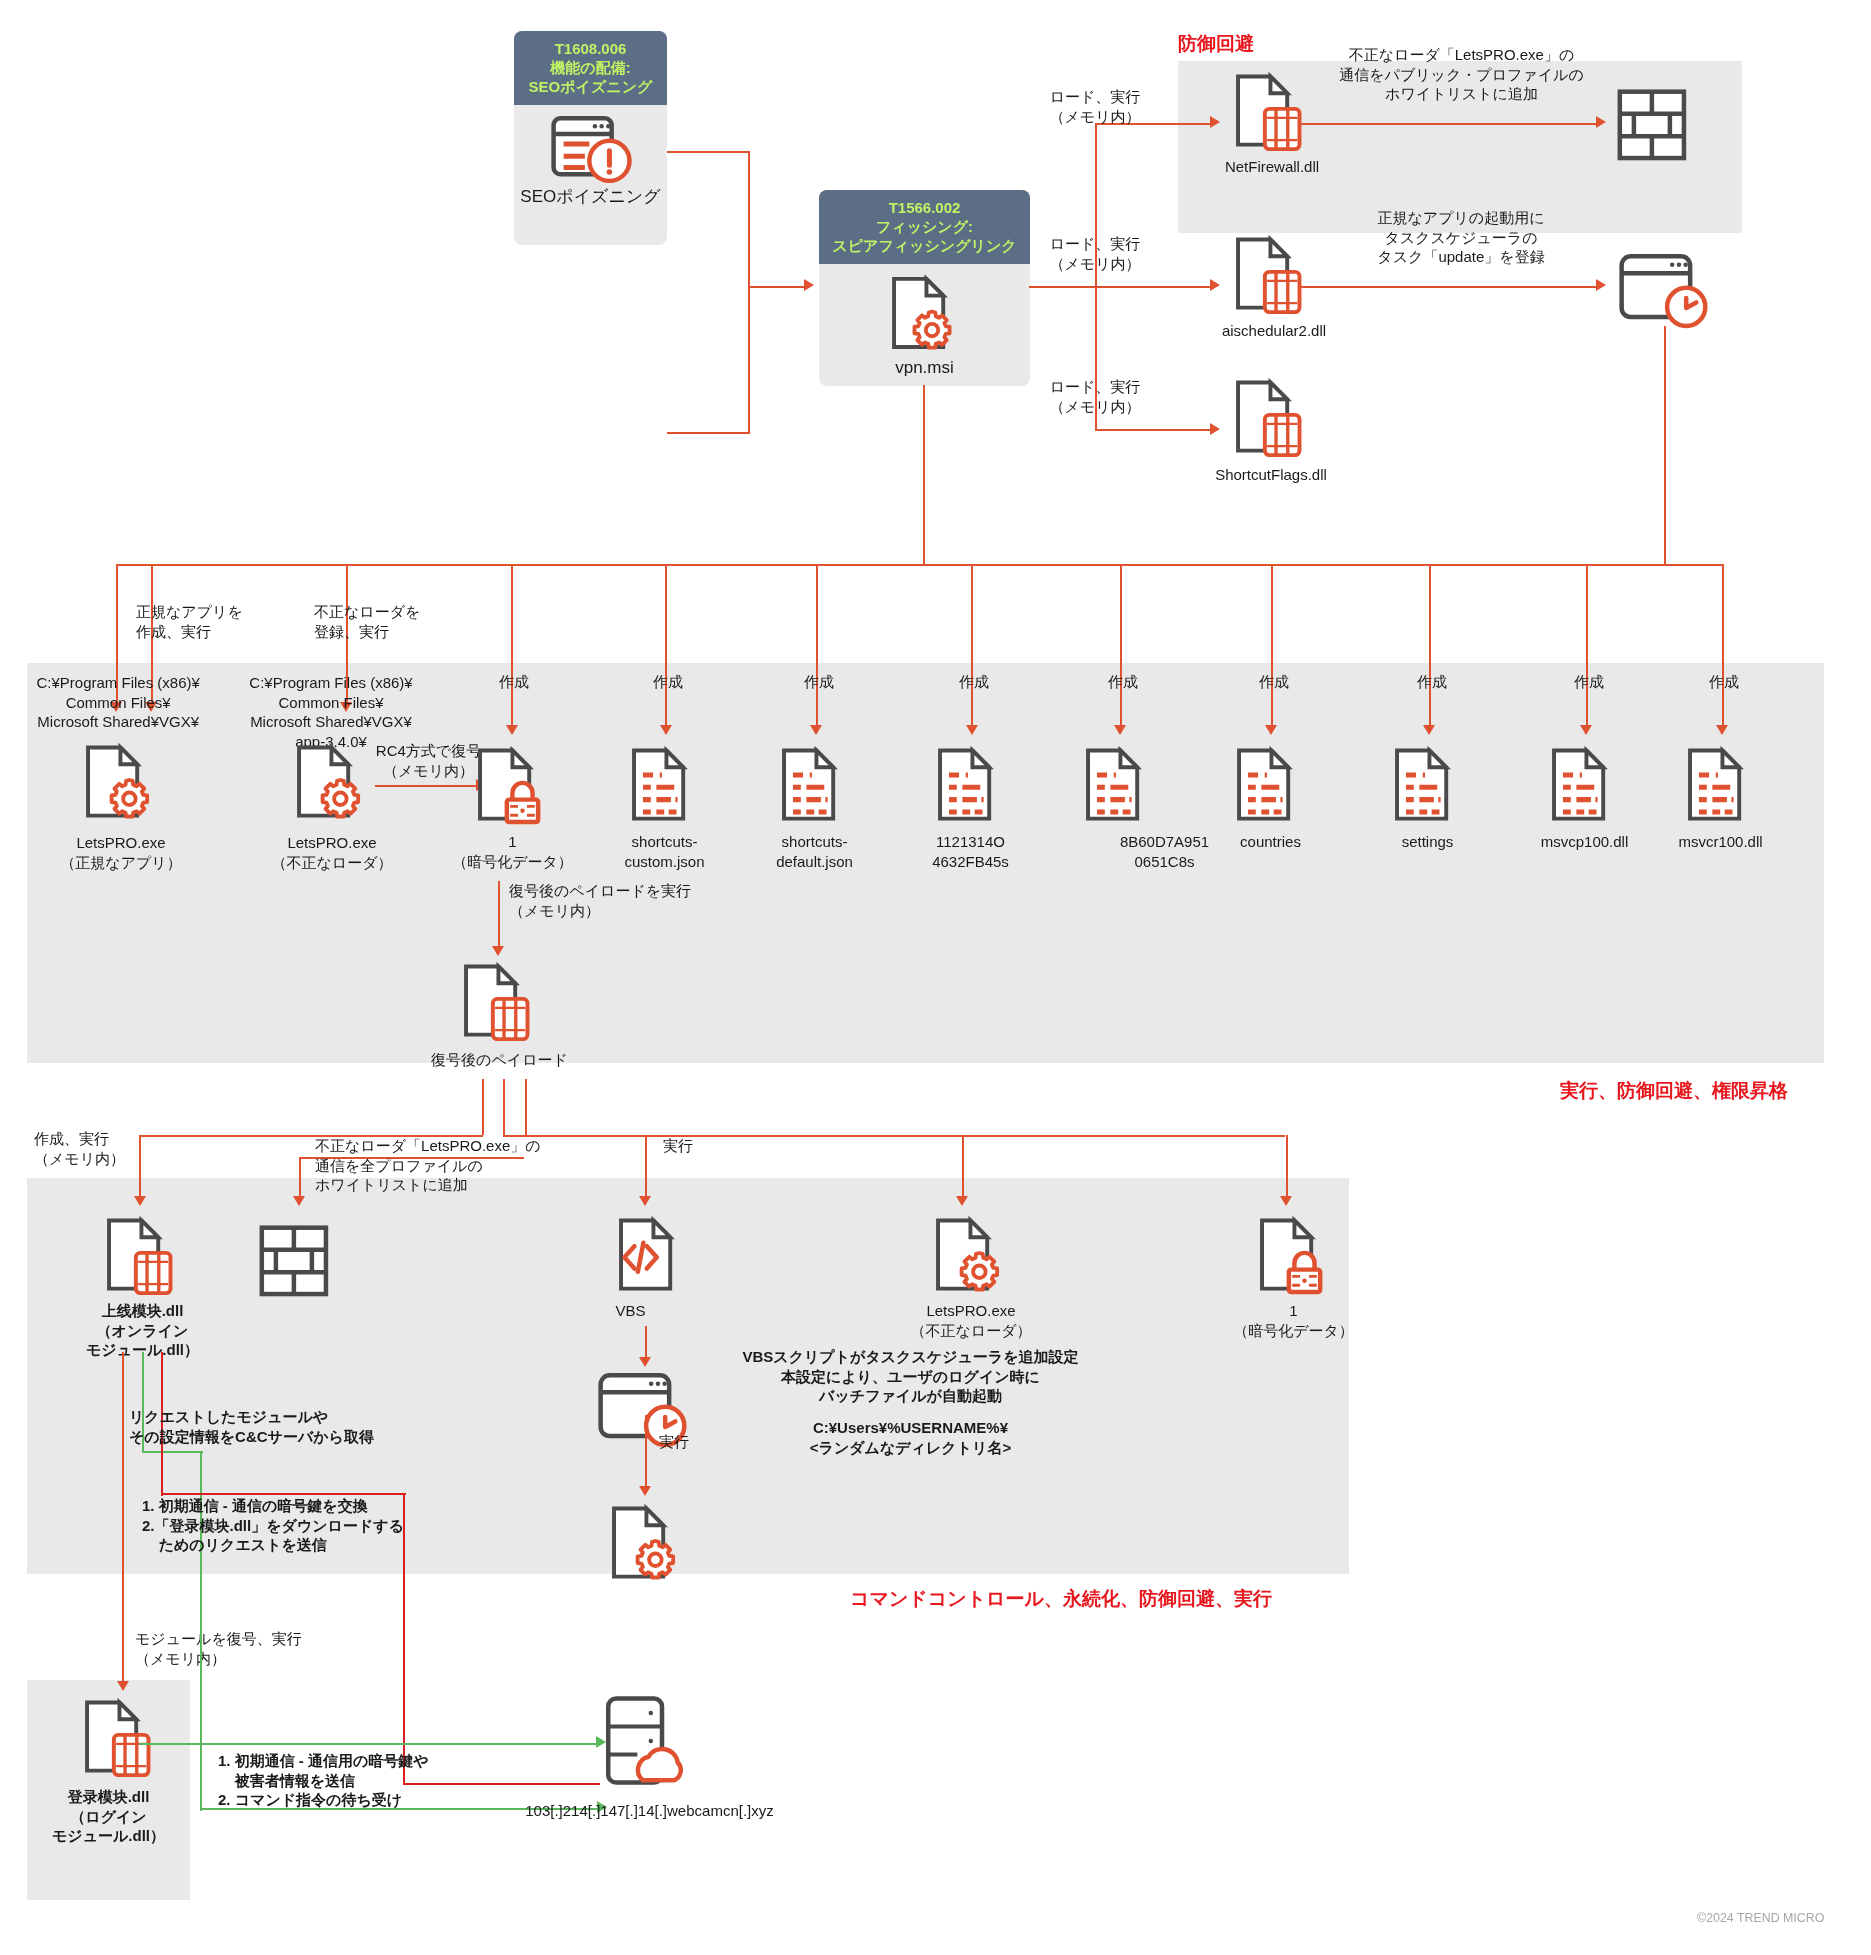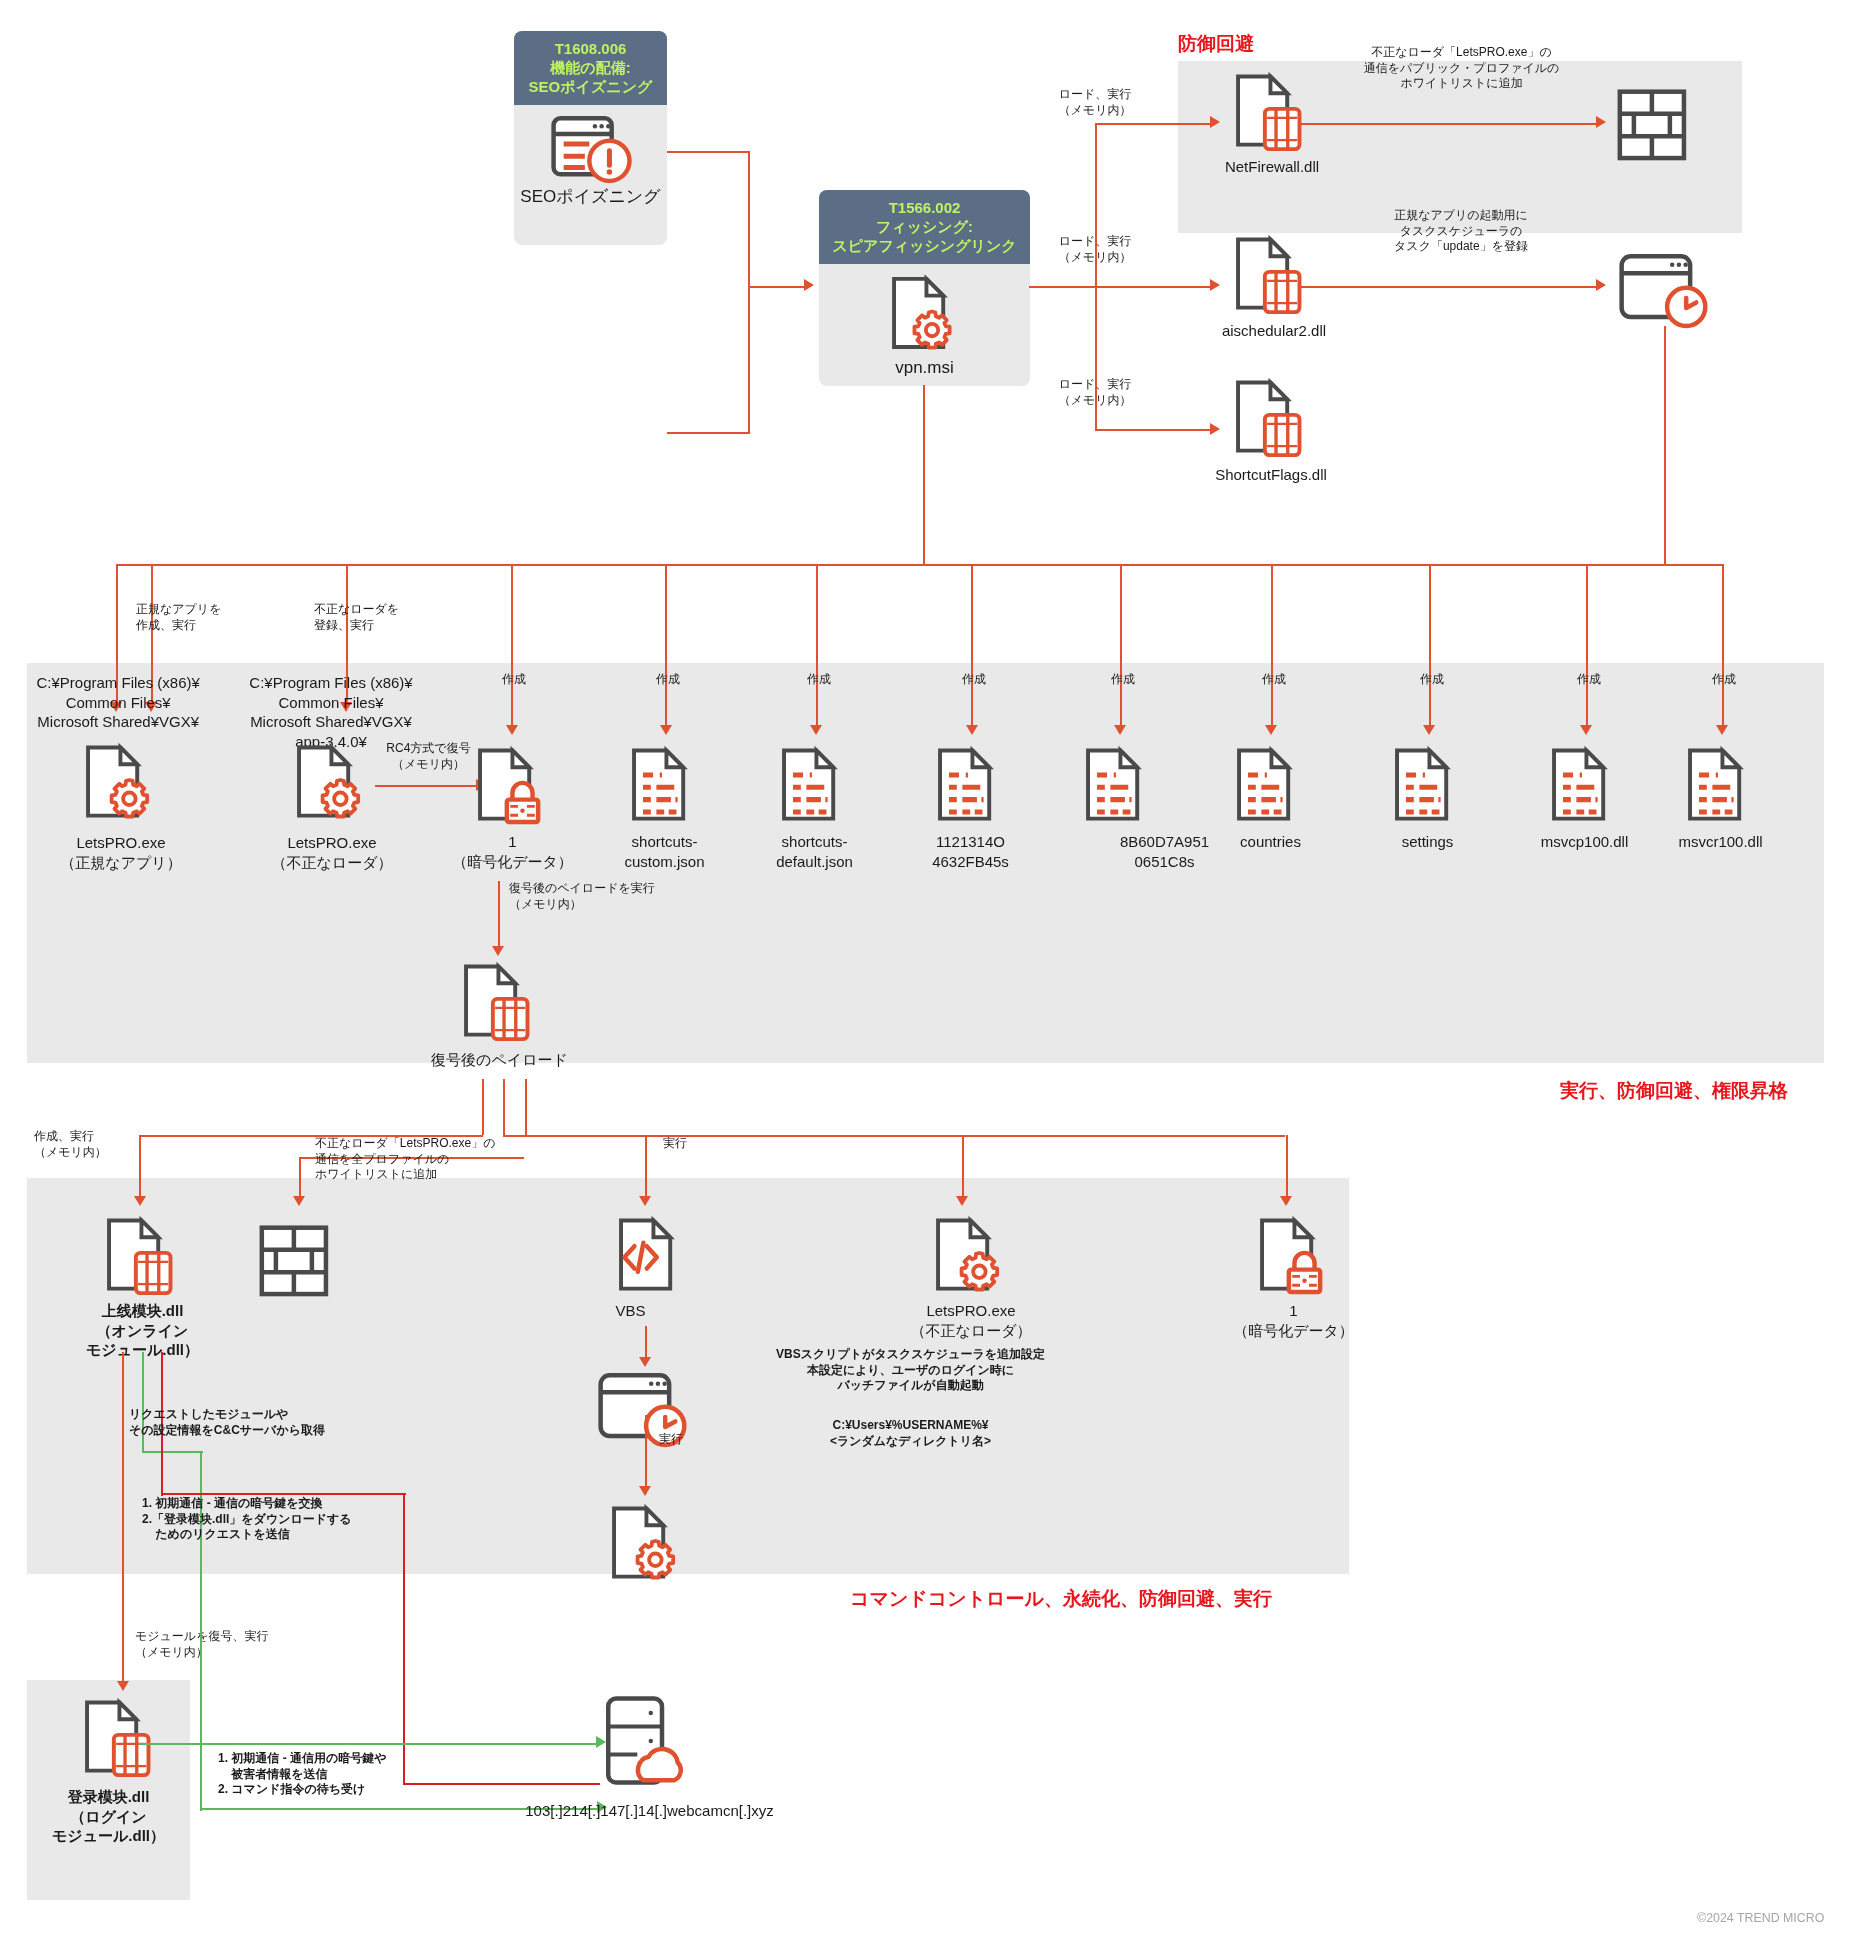--- a/index.html
+++ b/index.html
@@ -12,21 +12,21 @@
   .band{position:absolute;background:#e9e9e9;}
   
   .card{position:absolute;background:#e9e9e9;border-radius:7.9px;overflow:hidden;
         display:flex;flex-direction:column;align-items:center;}
   .card-head{width:100%;background:#5b6e86;color:#bef264;font-weight:bold;
              text-align:center;padding:7.9px 3.4px 9px;line-height:1.28;box-sizing:border-box;}
   .card-body{flex:1;display:flex;flex-direction:column;align-items:center;
              justify-content:flex-start;padding-top:10px;width:100%;box-sizing:border-box;}
   .card-label{text-align:center;font-size:17px;line-height:1.25;margin-top:3.4px;}
   
-  .lbl{position:absolute;font-size:12px;line-height:1.3;white-space:pre;}
+  .lbl{position:absolute;font-size:15px;line-height:1.3;white-space:pre;}
   .lbl.c{text-align:center;}
   .lbl.l{text-align:left;}
   .node-cap{position:absolute;font-size:15px;line-height:1.3;text-align:center;white-space:pre;}
   .redcap{position:absolute;color:#e8161d;font-weight:bold;font-size:19px;line-height:1.32;white-space:pre;}
   .copy{position:absolute;color:#a6a6a6;font-size:12.4px;}
   
   .ln{position:absolute;background:#e0512f;}
   .ln.h{height:2.2px;}
   .ln.v{width:2.2px;}
   .ln.g{background:#5cb85c;}

